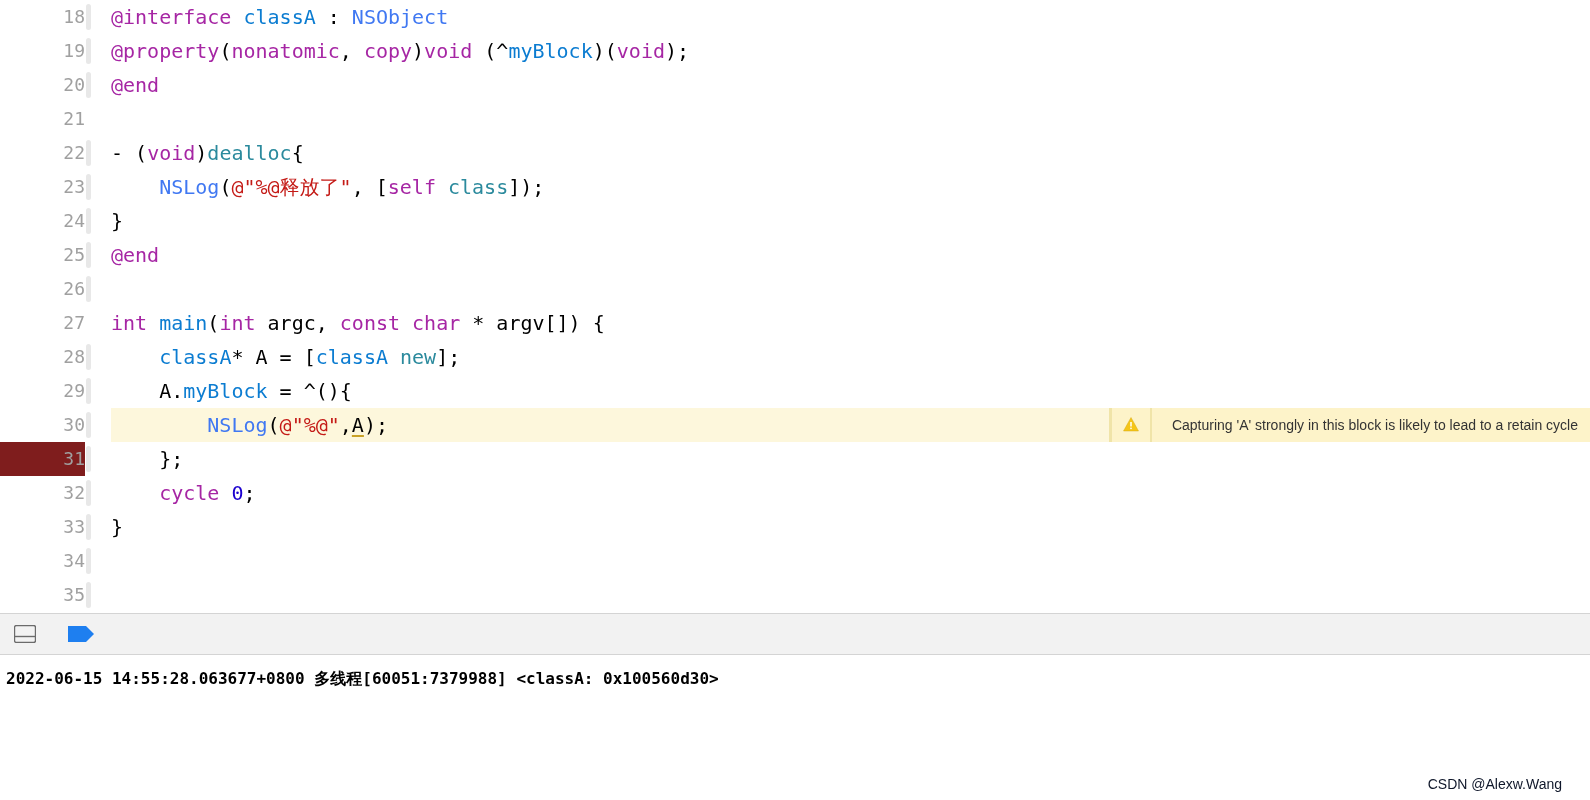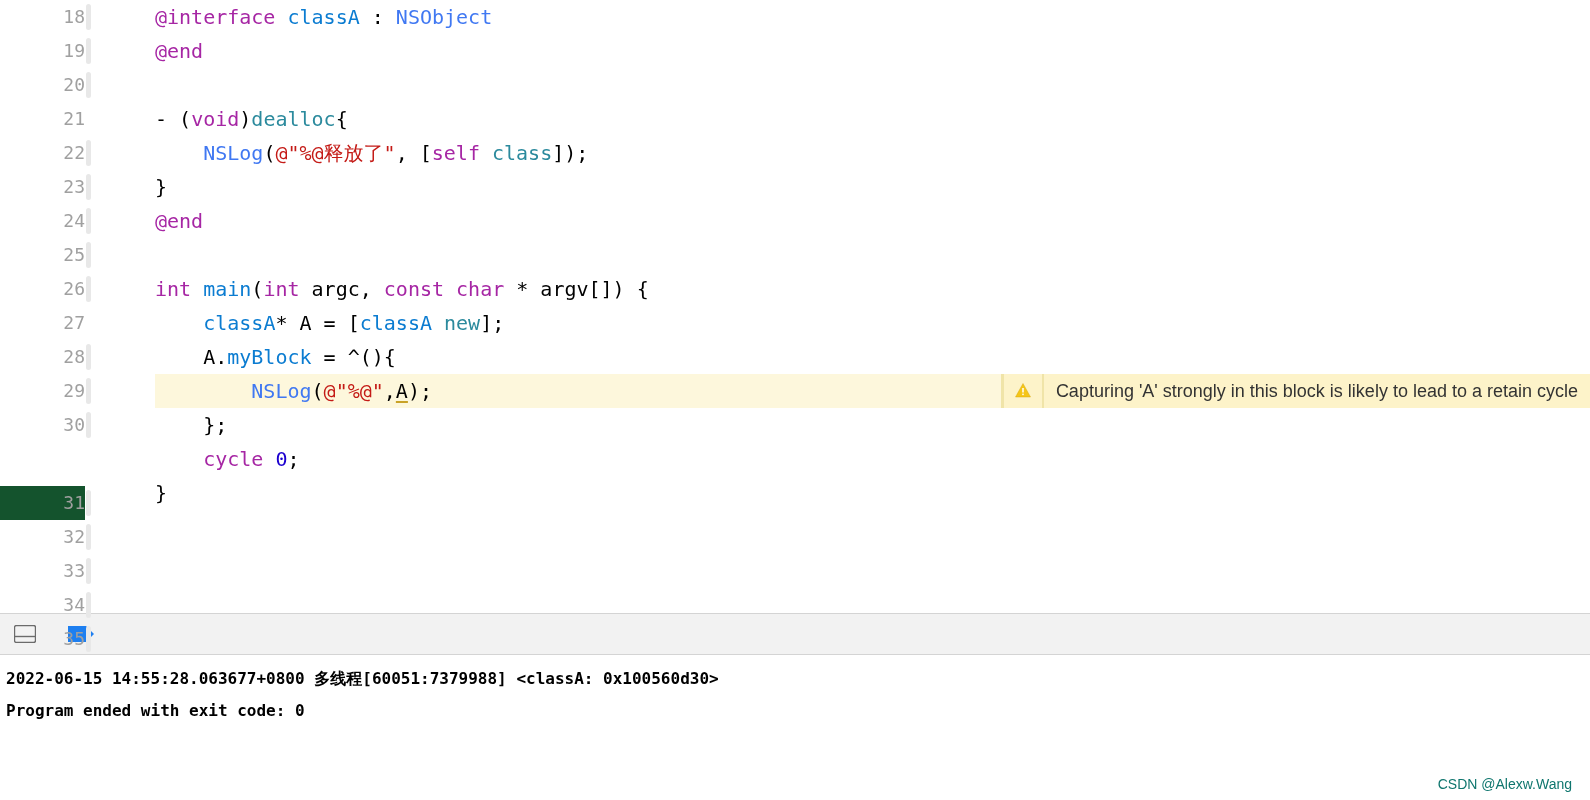--- a/index.html
+++ b/index.html
@@ -47,28 +47,26 @@
     .code-area {
       flex: 1;
       padding-left: 16px;
       position: relative;
     }
     .code-line {
       height: 34px;
       line-height: 34px;
       white-space: pre;
       position: relative;
-      margin-left: 44px;
     }
     .code-line.warning-line {
       background: #fdf7dc;
     }
     .gutter .line-number.warning-line {
-      background: #14532d;
-      margin-top: 44px;
+      background: #7f1d1d;
     }
     .warning-banner {
       position: absolute;
       right: 0;
       top: 0;
       bottom: 0;
       display: flex;
       align-items: center;
       background: #fdf3c9;
       border-left: 3px solid #f0e4a8;
@@ -79,23 +77,23 @@
       display: flex;
       align-items: center;
       justify-content: center;
       background: #fdf3c9;
     }
     .warning-icon {
       width: 18px;
       height: 18px;
     }
     .warning-text {
-      padding: 0 12px 0 12px;
+      padding: 0 12px 0 20px;
       font-family: -apple-system, 'Helvetica Neue', sans-serif;
-      font-size: 18px;
+      font-size: 14px;
       color: #333;
       border-left: 2px solid #f0e4a8;
       height: 100%;
       line-height: 34px;
     }
     .debug-bar {
       height: 42px;
       background: #f2f2f2;
       border-top: 1px solid #d4d4d4;
       border-bottom: 1px solid #d4d4d4;
@@ -112,24 +110,24 @@
       font-weight: bold;
       color: #000;
     }
     .console-line {
       line-height: 32px;
       white-space: pre;
     }
     .watermark {
       position: absolute;
       bottom: 8px;
-      right: 18px;
+      right: 28px;
       font-family: -apple-system, sans-serif;
       font-size: 14px;
-      color: #0f766e;
+      color: #0f172a;
     }
     
     .kw { color: #a626a4; }      
     .id { color: #0b7cd1; }      
     .type { color: #4078f2; }    
     .typekw { color: #a626a4; }  
     .method { color: #2b8a9d; }  
     .str { color: #c41a16; }     
     .num { color: #1c00cf; }     
     .plain { color: #000; }
@@ -154,20 +152,21 @@
       <div class="line-number">29<span class="gutter-bar"></span></div>
       <div class="line-number">30<span class="gutter-bar"></span></div>
       <div class="line-number warning-line">31<span class="gutter-bar"></span></div>
       <div class="line-number">32<span class="gutter-bar"></span></div>
       <div class="line-number">33<span class="gutter-bar"></span></div>
       <div class="line-number">34<span class="gutter-bar"></span></div>
       <div class="line-number">35<span class="gutter-bar"></span></div>
     </div>
   <div class="code-area">
       <div class="code-line"><span class="kw">@interface</span><span class="plain"> </span><span class="id">classA</span><span class="plain"> : </span><span class="type">NSObject</span></div>
+      <div class="code-line"><span class="kw">@property</span><span class="plain">(</span><span class="kw">nonatomic</span><span class="plain">, </span><span class="kw">copy</span><span class="plain">)</span><span class="typekw">void</span><span class="plain"> (^</span><span class="id">myBlock</span><span class="plain">)(</span><span class="typekw">void</span><span class="plain">);</span></div>
       <div class="code-line"><span class="kw">@end</span></div>
       <div class="code-line"></div>
       <div class="code-line"><span class="plain">- (</span><span class="typekw">void</span><span class="plain">)</span><span class="method">dealloc</span><span class="plain">{</span></div>
       <div class="code-line"><span class="plain">    </span><span class="type">NSLog</span><span class="plain">(</span><span class="str">@"%@释放了"</span><span class="plain">, [</span><span class="kw">self</span><span class="plain"> </span><span class="method">class</span><span class="plain">]);</span></div>
       <div class="code-line"><span class="plain">}</span></div>
       <div class="code-line"><span class="kw">@end</span></div>
       <div class="code-line"></div>
       <div class="code-line"><span class="typekw">int</span><span class="plain"> </span><span class="id">main</span><span class="plain">(</span><span class="typekw">int</span><span class="plain"> argc, </span><span class="typekw">const</span><span class="plain"> </span><span class="typekw">char</span><span class="plain"> * argv[]) {</span></div>
       <div class="code-line"><span class="plain">    </span><span class="id">classA</span><span class="plain">* A = [</span><span class="id">classA</span><span class="plain"> </span><span class="method">new</span><span class="plain">];</span></div>
       <div class="code-line"><span class="plain">    A.</span><span class="id">myBlock</span><span class="plain"> = ^(){</span></div>
@@ -193,16 +192,15 @@
   </span>
   <span>
     <svg width="26" height="16" viewBox="0 0 26 16">
         <path d="M0 0 H18 L26 8 L18 16 H0 Z" fill="#1e7ff0"></path>
       </svg>
   </span>
 </div>
 
 <div class="console">
     <div class="console-line">2022-06-15 14:55:28.063677+0800 多线程[60051:7379988] &lt;classA: 0x100560d30&gt;</div>
-    <div class="console-line">Program ended with exit code: 0</div>
   </div>
 
 <div class="watermark">CSDN @Alexw.Wang</div>
 
 </body></html>

